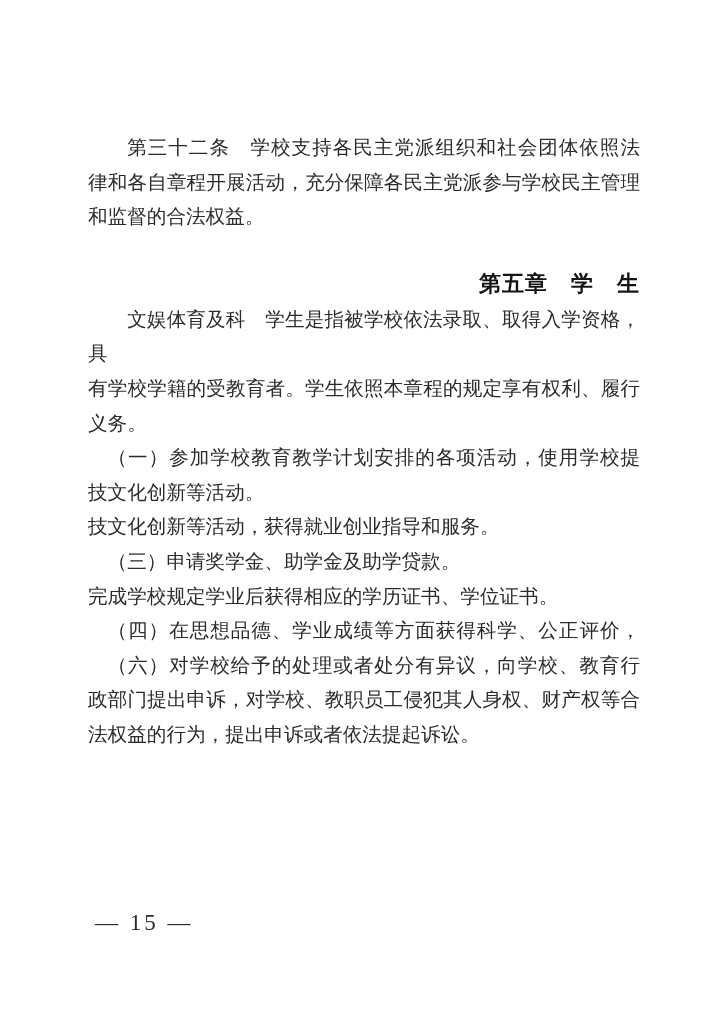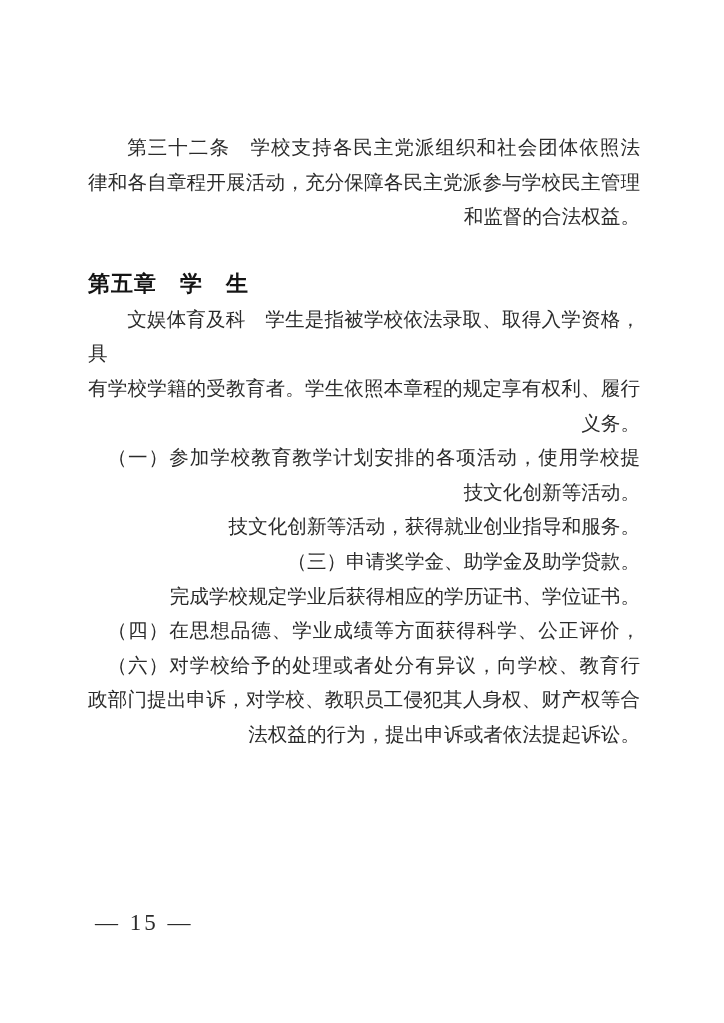--- a/index.html
+++ b/index.html
@@ -26,29 +26,29 @@
   }
   .para { margin: 0; }
   .line {
     min-height: 34.6px;
   }
   .line.full {
     text-align: justify;
     text-align-last: justify;
   }
   .line.short {
-    text-align: right;
+    text-align: left;
   }
   .line.indent-2 { text-indent: 2em; }
   .line.indent-1 { text-indent: 1em; }
   .chapter-heading {
     margin-top: 30px;
     height: 38px;
     line-height: 38px;
-    text-align: left;
+    text-align: right;
     font-family: "Liberation Sans", "DejaVu Sans", sans-serif;
     font-weight: bold;
     font-size: 22px;
     color: #141414;
     letter-spacing: 1px;
   }
   .page-number {
     position: absolute;
     left: 95px;
     top: 910px;

